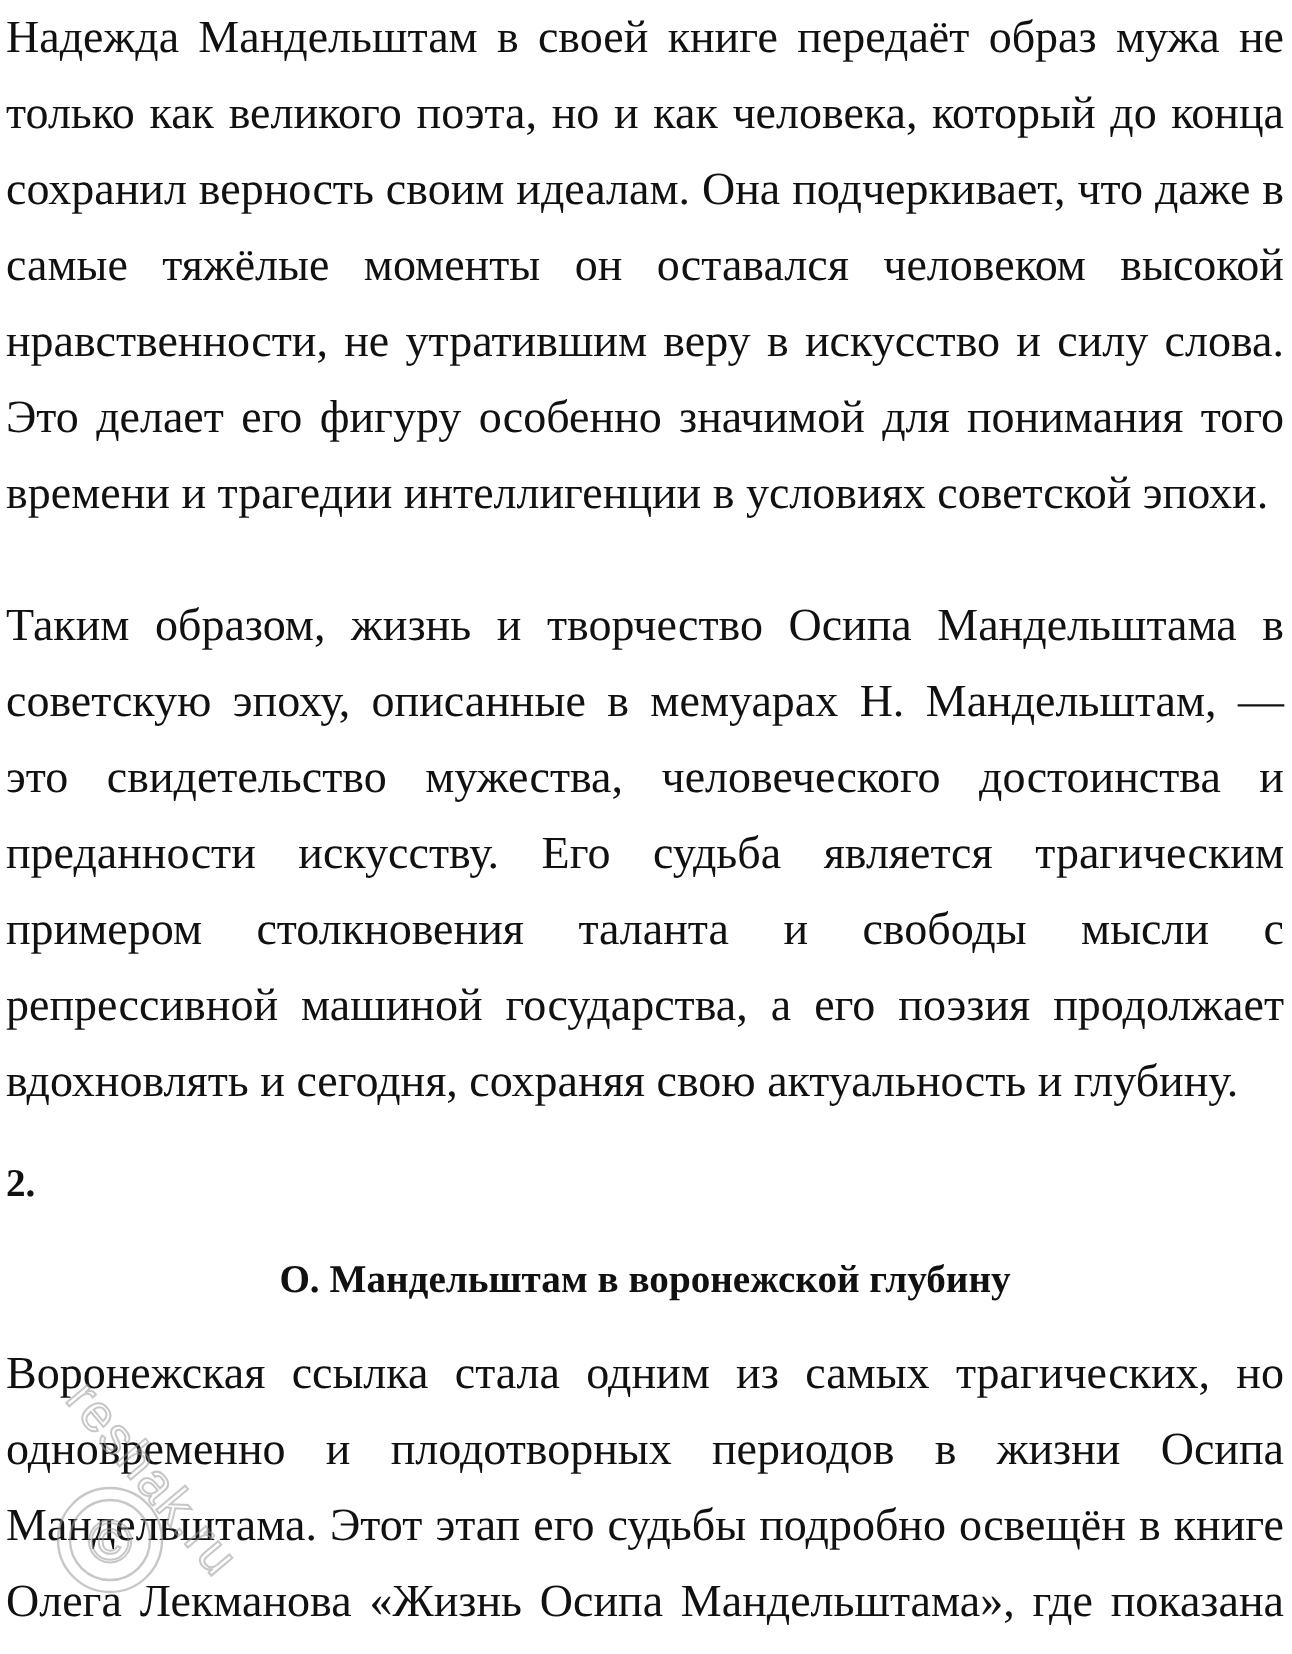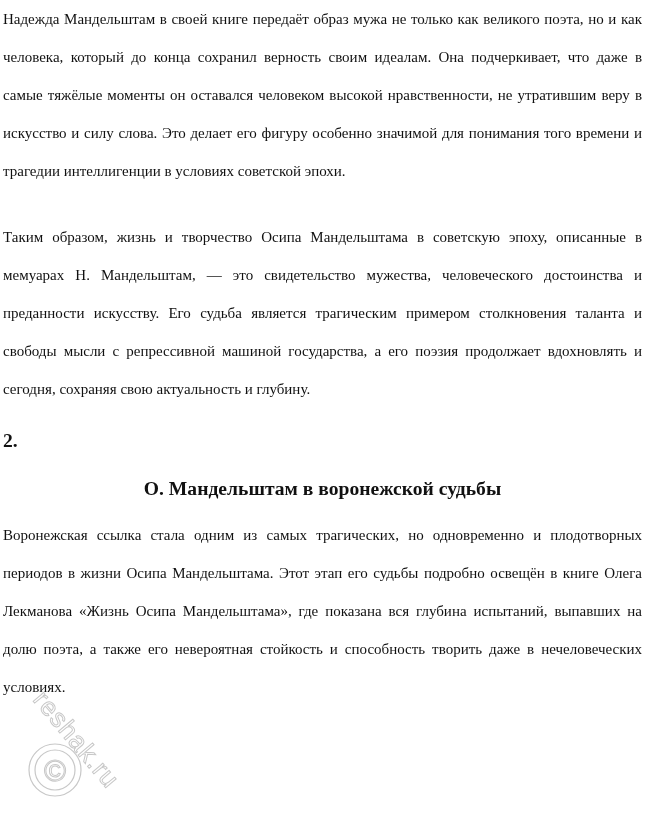--- a/index.html
+++ b/index.html
@@ -15,21 +15,21 @@
     font-family: "Liberation Serif", "DejaVu Serif", serif;
     color: #111111;
   }
   .page {
     position: absolute;
     left: 3px;
     top: 0;
     width: 639px;
   }
   .para {
-    font-size: 15px;
+    font-size: 23px;
     line-height: 38px;
     text-align: justify;
     margin: 0;
     padding: 0;
   }
   .para.p1 { margin-top: 0px; }
   .para.p2 { margin-top: 28px; }
   .para.p3 { margin-top: 0px; }
   .section-number {
     font-size: 19.6px;
@@ -56,21 +56,21 @@
   }
   .watermark svg { width: 100%; height: 100%; }
 </style>
 </head>
 <body>
 
 <div class="page">
   <p class="para p1">Надежда Мандельштам в своей книге передаёт образ мужа не только как великого поэта, но и как человека, который до конца сохранил верность своим идеалам. Она подчеркивает, что даже в самые тяжёлые моменты он оставался человеком высокой нравственности, не утратившим веру в искусство и силу слова. Это делает его фигуру особенно значимой для понимания того времени и трагедии интеллигенции в условиях советской эпохи.</p>
   <p class="para p2">Таким образом, жизнь и творчество Осипа Мандельштама в советскую эпоху, описанные в мемуарах Н. Мандельштам, — это свидетельство мужества, человеческого достоинства и преданности искусству. Его судьба является трагическим примером столкновения таланта и свободы мысли с репрессивной машиной государства, а его поэзия продолжает вдохновлять и сегодня, сохраняя свою актуальность и глубину.</p>
   <div class="section-number">2.</div>
-  <div class="section-heading">О. Мандельштам в воронежской судьбы</div>
+  <div class="section-heading">О. Мандельштам в воронежской глубину</div>
   <p class="para p3">Воронежская ссылка стала одним из самых трагических, но одновременно и плодотворных периодов в жизни Осипа Мандельштама. Этот этап его судьбы подробно освещён в книге Олега Лекманова «Жизнь Осипа Мандельштама», где показана вся глубина испытаний, выпавших на долю поэта, а также его невероятная стойкость и способность творить даже в нечеловеческих условиях.</p>
 </div>
 
 <div class="watermark">
   <svg viewBox="0 0 150 160" xmlns="http://www.w3.org/2000/svg">
     <g fill="none" stroke="#9a9a9a" stroke-width="1.2">
       <circle cx="45" cy="110" r="26"></circle>
       <circle cx="45" cy="110" r="20"></circle>
     </g>
     <text x="45" y="121" text-anchor="middle" font-family="Liberation Sans, sans-serif" font-size="30" fill="none" stroke="#9a9a9a" stroke-width="1">©</text>

